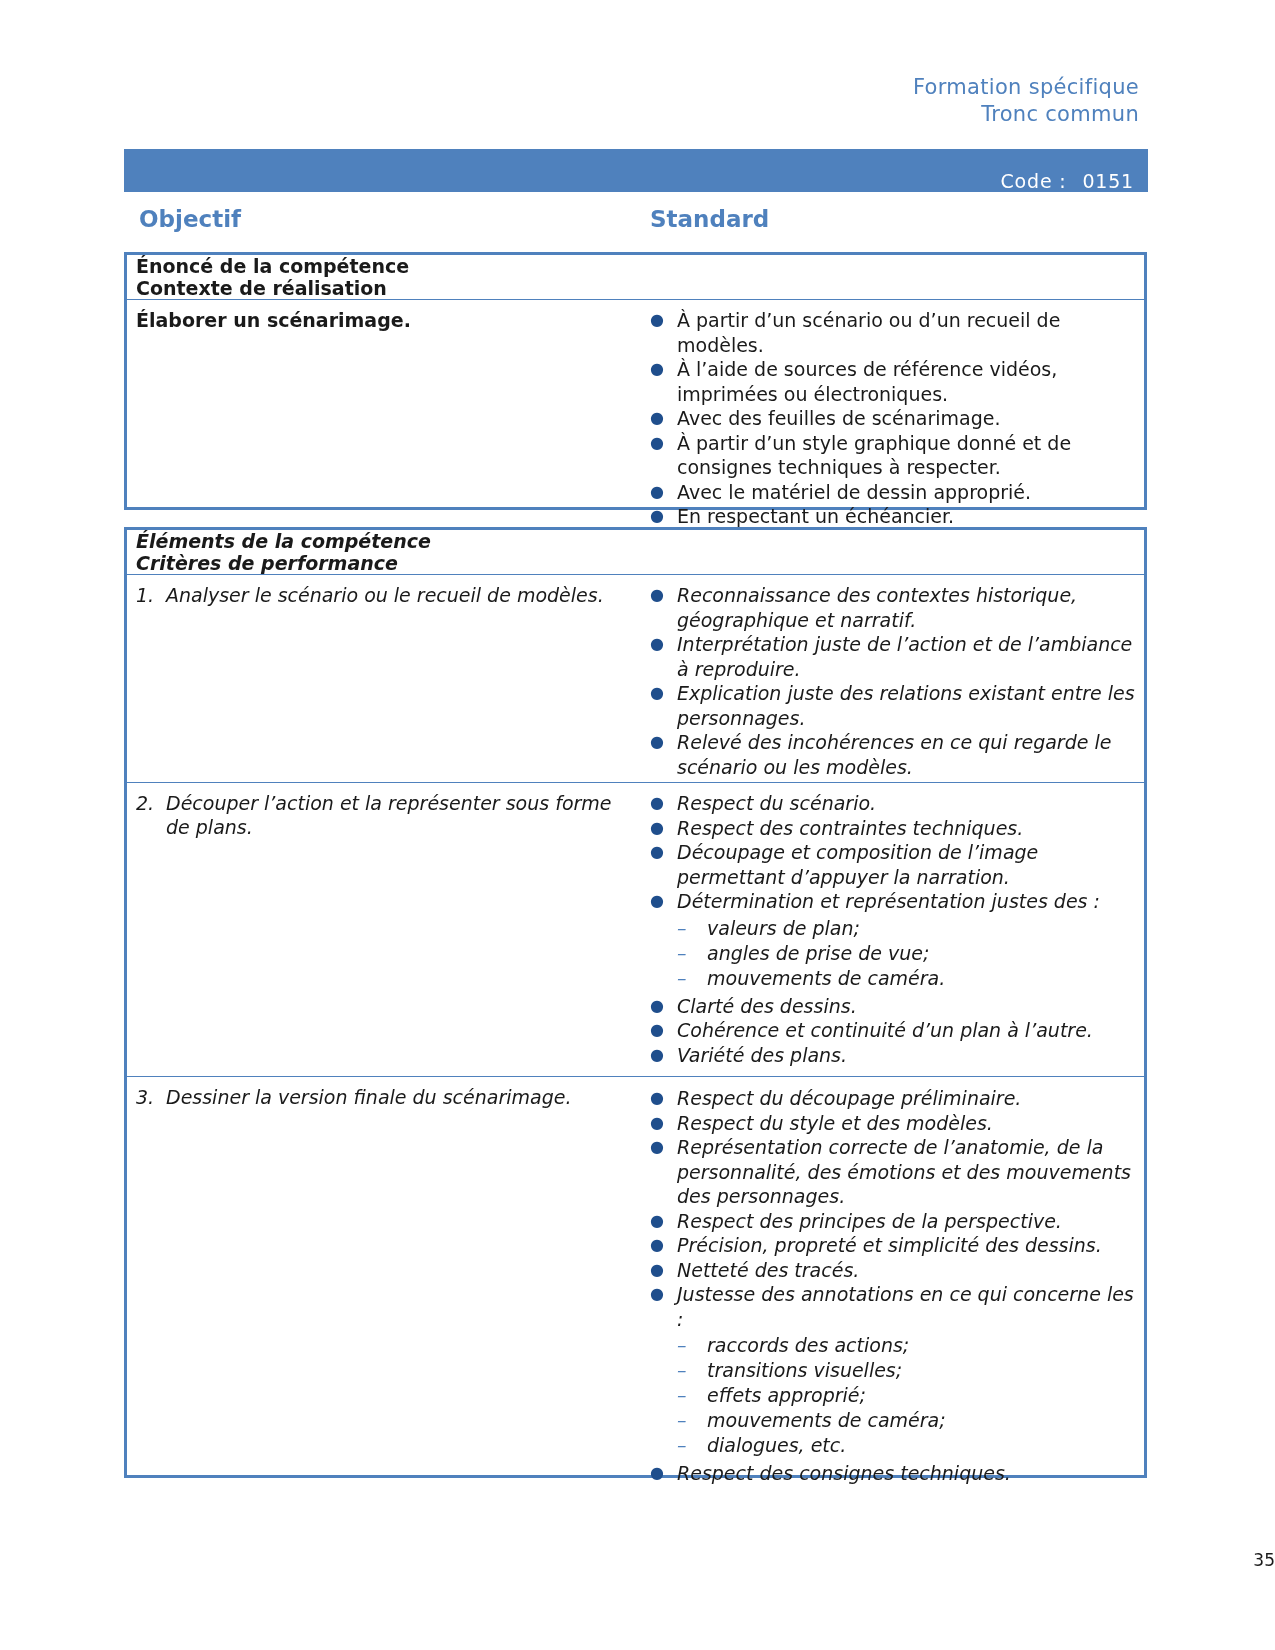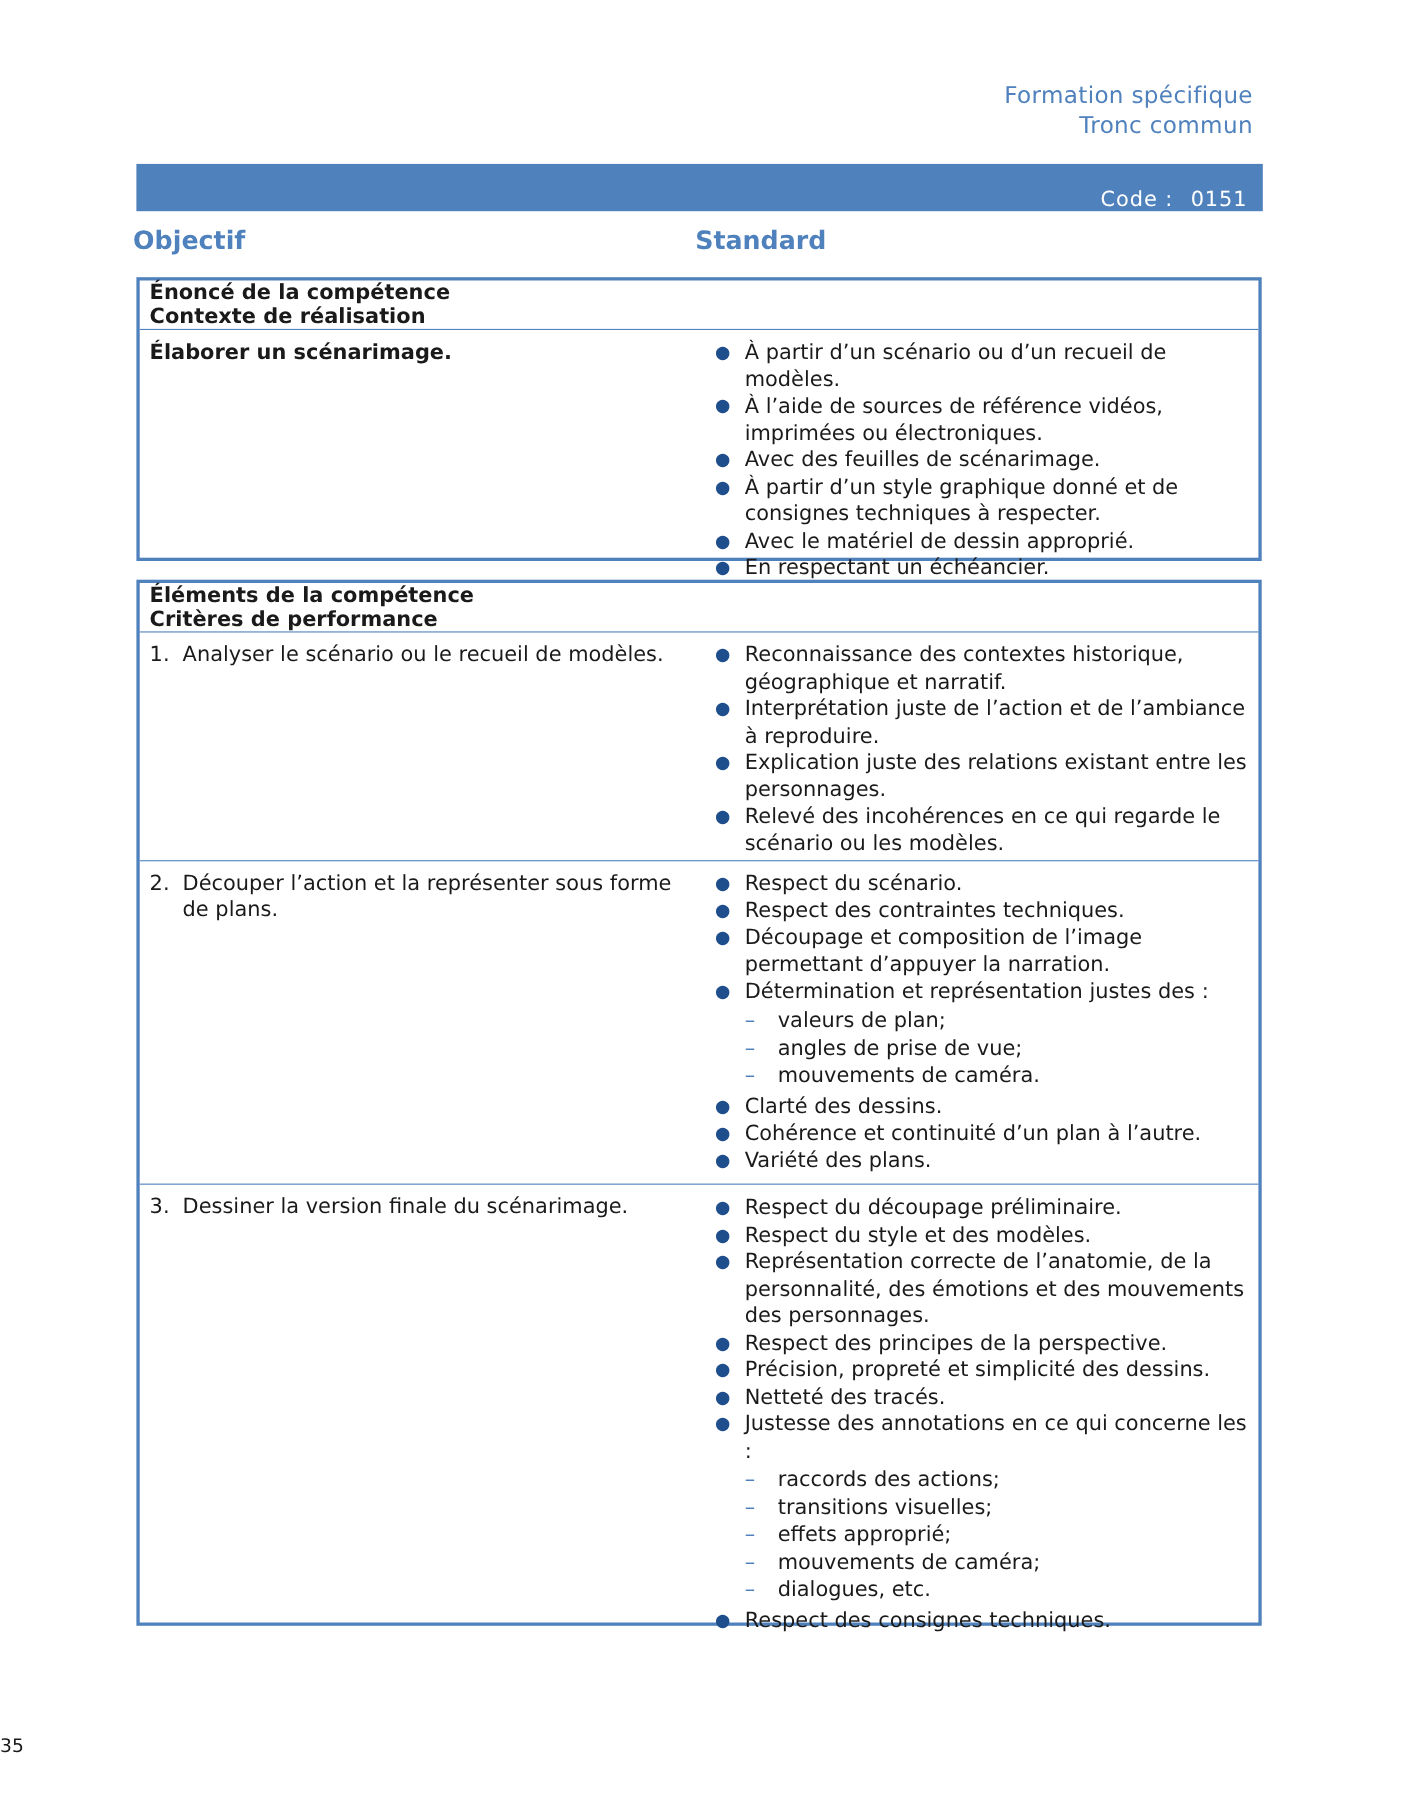--- a/index.html
+++ b/index.html
@@ -12,21 +12,21 @@
     letter-spacing: 0.3px;
   }
   .code-bar {
     position: absolute; left: 124px; top: 149px; width: 1024px; height: 43px;
     background: #4f81bd; color: #ffffff; font-size: 19px;
     display: flex; align-items: flex-end; justify-content: flex-end; padding-right: 14px;
     letter-spacing: 0.8px;
   }
   .code-bar .code-label { margin-right: 16px; }
 
-  .section-headings { position: absolute; top: 206px; left: 112px; width: 1022px; height: 30px; }
+  .section-headings { position: absolute; top: 206px; left: 130px; width: 1022px; height: 30px; }
   .section-headings .sh {
     position: absolute; color: #4f81bd; font-weight: bold; font-size: 23px;
   }
   .sh-left { left: 9px; }
   .sh-right { left: 520px; }
 
   .tbl {
     position: absolute; left: 124px; width: 1023px;
     border: 3px solid #4f81bd; border-collapse: collapse;
   }
@@ -48,21 +48,21 @@
   }
   ul.dashes { list-style: none; margin: 2px 0 3px 0; }
   ul.dashes > li { position: relative; padding-left: 30px; font-size: 19px; line-height: 25px; }
   ul.dashes > li .dash { position: absolute; left: 0; top: 0; color: #4f81bd; }
 
   ol.num { list-style: none; }
   ol.num > li { position: relative; padding-left: 30px; font-size: 19px; line-height: 24px; }
   ol.num > li .n { position: absolute; left: 0; top: 0; }
 
   .page-num {
-    position: absolute; top: 1550px; left: 0; width: 1275px; text-align: left; font-size: 17px; margin-top: 28px;
+    position: absolute; top: 1550px; left: 0; width: 1275px; text-align: right; font-size: 17px;
   }
 </style>
 </head>
 <body>
 
 <div class="header-right">
   <div>Formation spécifique</div>
   <div>Tronc commun</div>
 </div>
 
@@ -91,21 +91,21 @@
         <li><span class="bullet">●</span><span>À l’aide de sources de référence vidéos, imprimées ou électroniques.</span></li>
         <li><span class="bullet">●</span><span>Avec des feuilles de scénarimage.</span></li>
         <li><span class="bullet">●</span><span>À partir d’un style graphique donné et de consignes techniques à respecter.</span></li>
         <li><span class="bullet">●</span><span>Avec le matériel de dessin approprié.</span></li>
         <li><span class="bullet">●</span><span>En respectant un échéancier.</span></li>
       </ul>
     </div>
   </div>
 </div>
 
-<div class="tbl" style="top:527px;">
+<div class="tbl" style="top:527px;font-style:italic;">
   <div class="tbl-row row-head">
     <div class="cell-left th">Éléments de la compétence</div>
     <div class="cell-right th">Critères de performance</div>
   </div>
 
   <div class="tbl-row" style="height:208px;">
     <div class="cell-left" style="padding-top:8px;">
       <ol class="num">
           <li><span class="n">1.</span><span>Analyser le scénario ou le recueil de modèles.</span></li>
         </ol>

